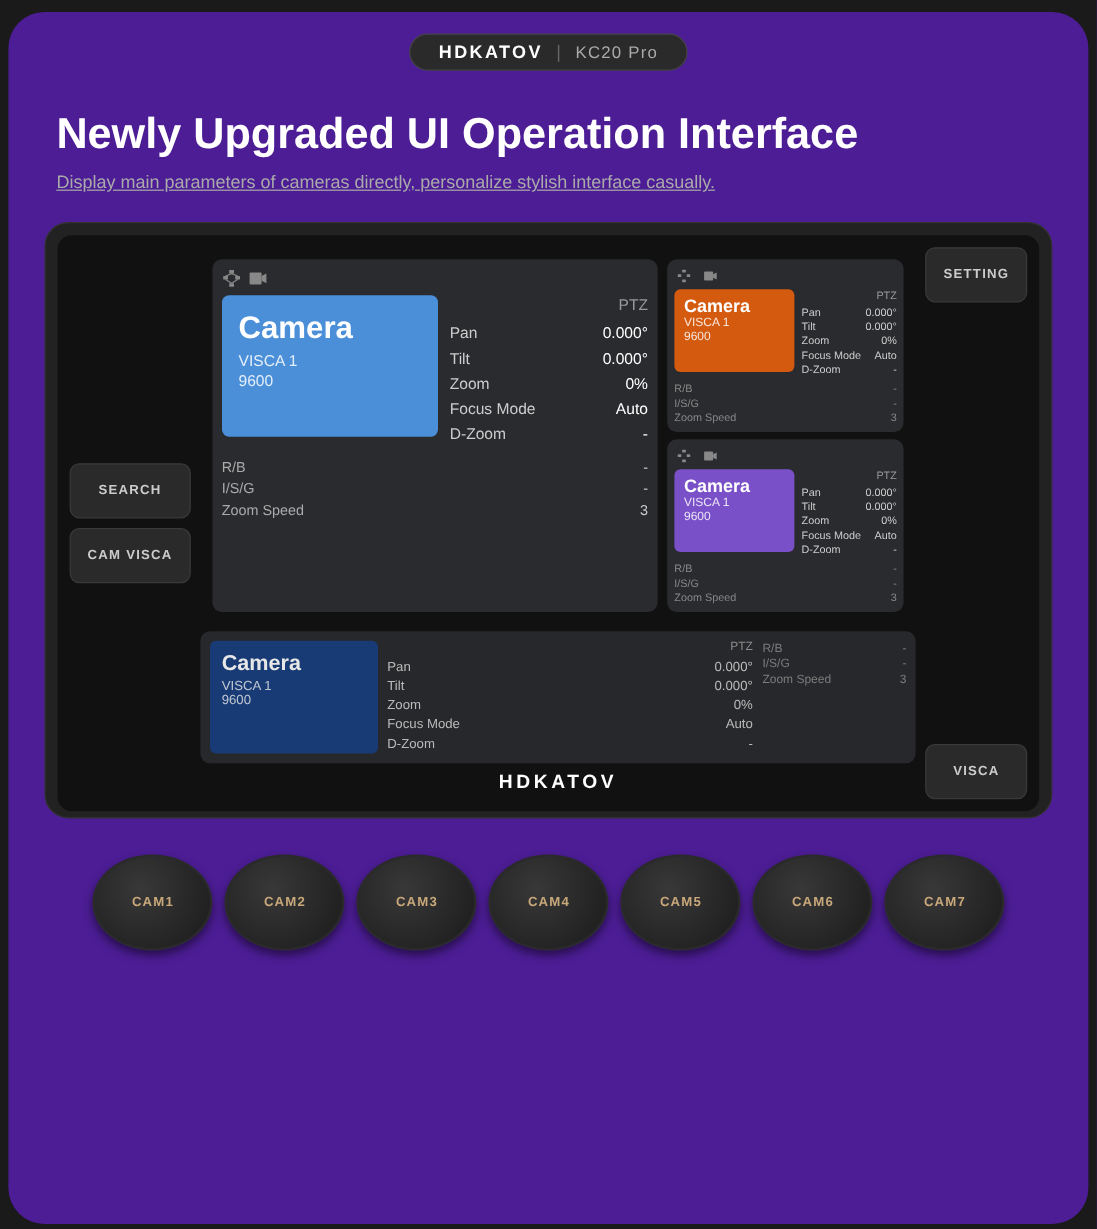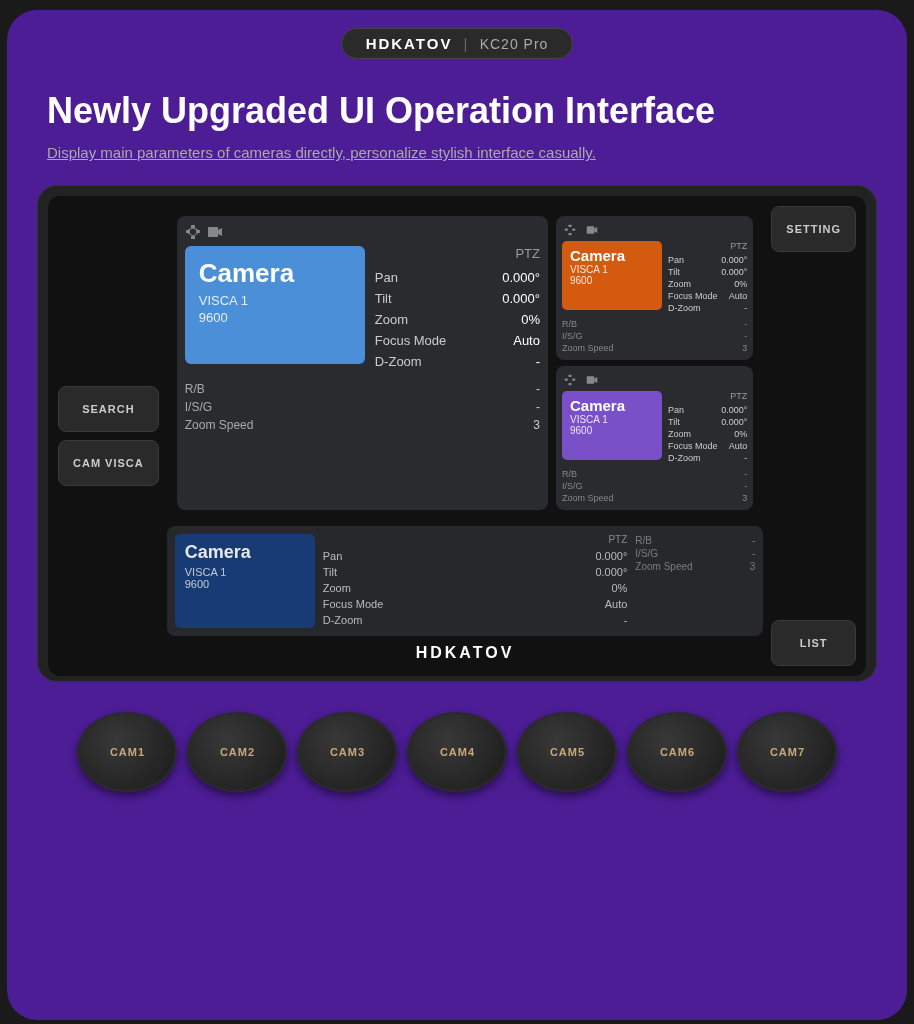--- a/index.html
+++ b/index.html
@@ -587,21 +587,21 @@
               </div>
             </div>
           </div>
 
           <div class="bottom-logo" style="margin-top: 8px; font-size:16px;">HDKATOV</div>
 
         </div>
 
         <div class="device-side-right">
           <button class="device-btn">SETTING</button>
-          <button class="device-btn">LIST</button>
+          <button class="device-btn">VISCA</button>
         </div>
 
       </div>
     </div>
   </div>
 
   <div class="cam-buttons-row">
     <div class="cam-btn">
       <span class="cam-btn-label">CAM</span>
       <span class="cam-btn-num">1</span>

